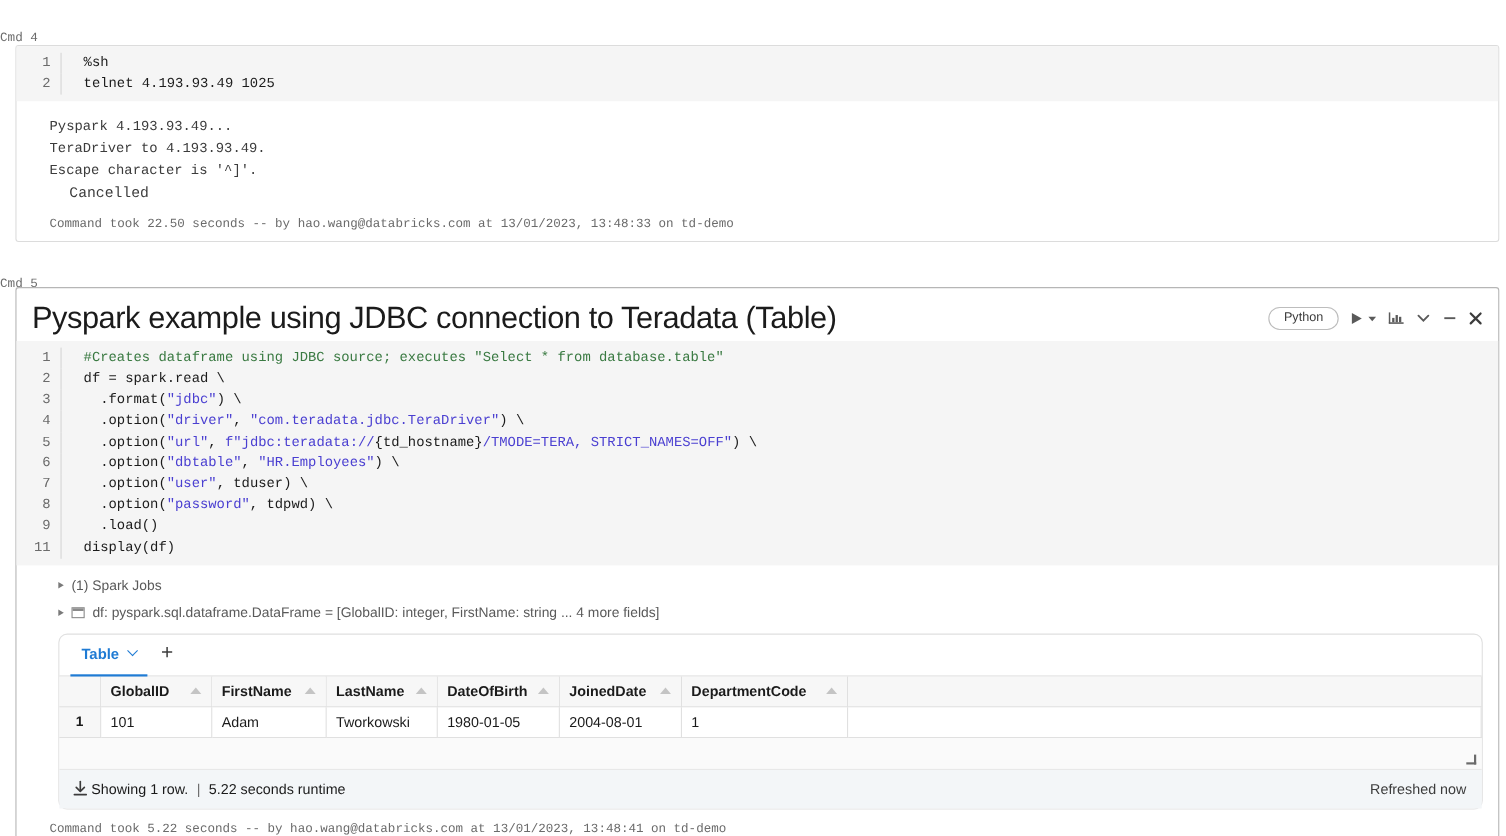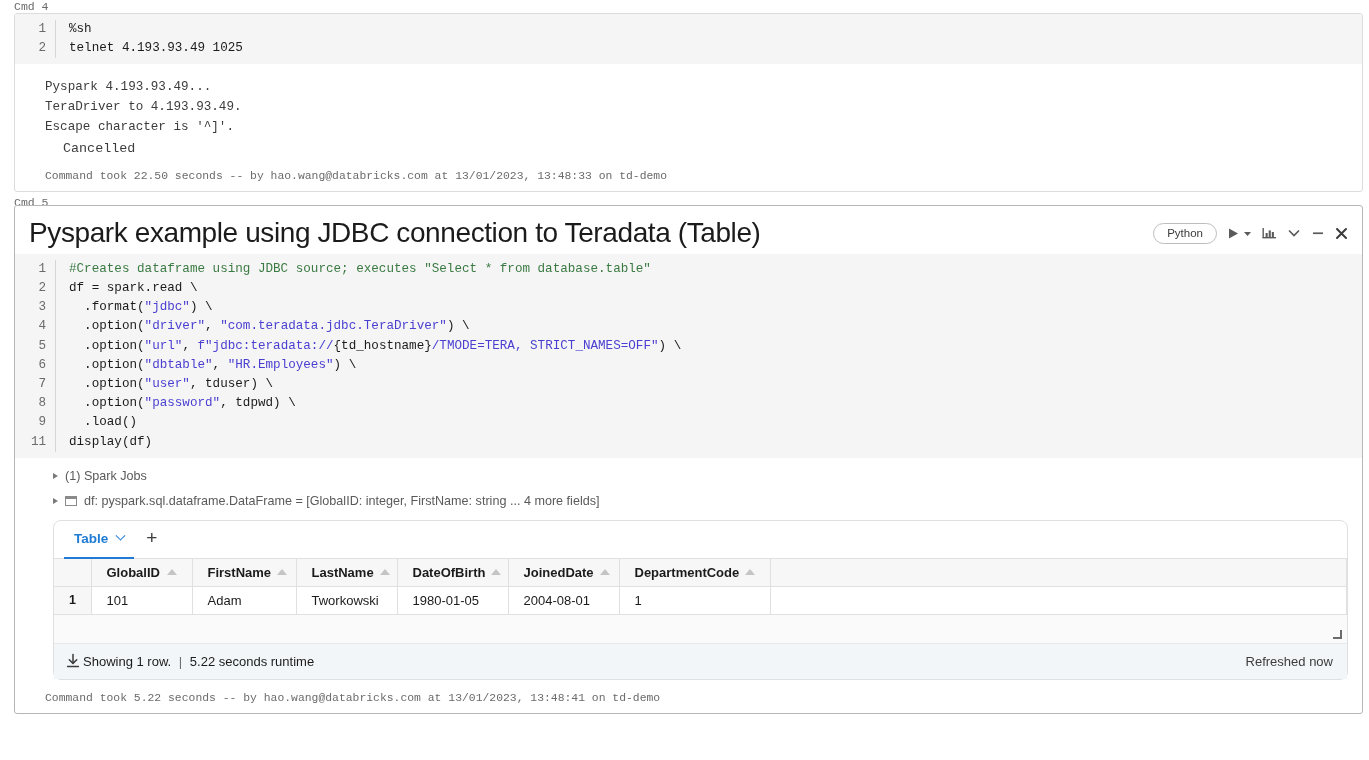--- a/index.html
+++ b/index.html
@@ -11,24 +11,24 @@
     font-family: "Liberation Sans", sans-serif;
     overflow: hidden;
   }
   .page { position: relative; width: 1369px; height: 760px; background:#fff; }
 
   
   .cmd-label {
     font-family: "Liberation Mono", monospace;
     font-size: 11.5px;
     color: #6b6b6b;
-    padding-left: 14px;
     line-height: 13px;
     height: 13px;
     overflow: hidden;
+    margin-top: 28px;
   }
   .cell {
     margin: 0 6px 0 14px;
     border: 1px solid #dcdcdc;
     border-radius: 3px;
     background: #ffffff;
   }
   .cell.selected {
     border: 1px solid #b6b6b6;
   }
@@ -49,21 +49,21 @@
   }
   .gutter {
     width: 40px;
     min-width: 40px;
     text-align: right;
     padding-right: 9px;
     color: #6b6b6b;
     user-select: none;
   }
   .codetext {
-    padding-left: 13px;
+    padding-left: 20px;
     border-left: 1px solid #d6d6d6;
     flex: 1;
     color: #1b1b1b;
     min-height: 19.2px;
   }
   .tok-comment { color: #3a7a42; }
   .tok-str { color: #4a3fd1; }
   .tok-plain { color: #1b1b1b; }
 
   
@@ -195,21 +195,21 @@
     margin-bottom: 3px;
   }
 
   
   table.grid { border-collapse: collapse; width: 100%; table-layout: fixed; }
   table.grid th, table.grid td {
     border-right: 1px solid #e0e0e0;
     border-bottom: 1px solid #e0e0e0;
     text-align: left;
     font-size: 13px;
-    padding: 6px 15px;
+    padding: 6px 9px;
     height: 27px;
     overflow: hidden;
     white-space: nowrap;
   }
   table.grid th {
     background: #f7f7f7;
     font-weight: 700;
     color: #1b1b1b;
     position: relative;
   }

